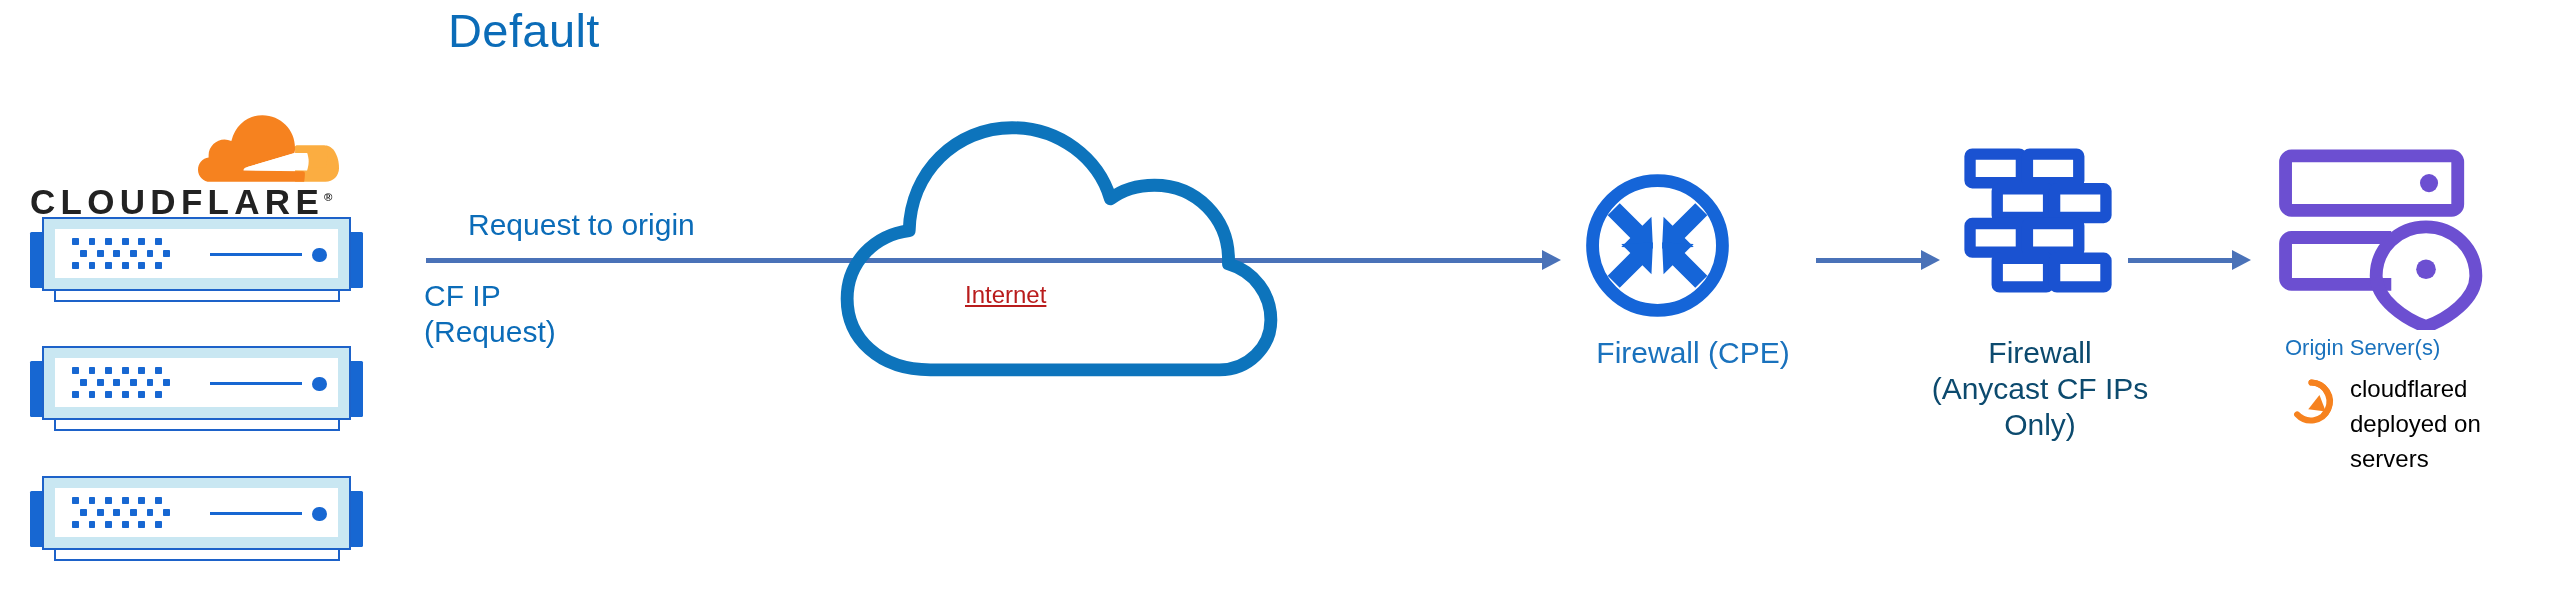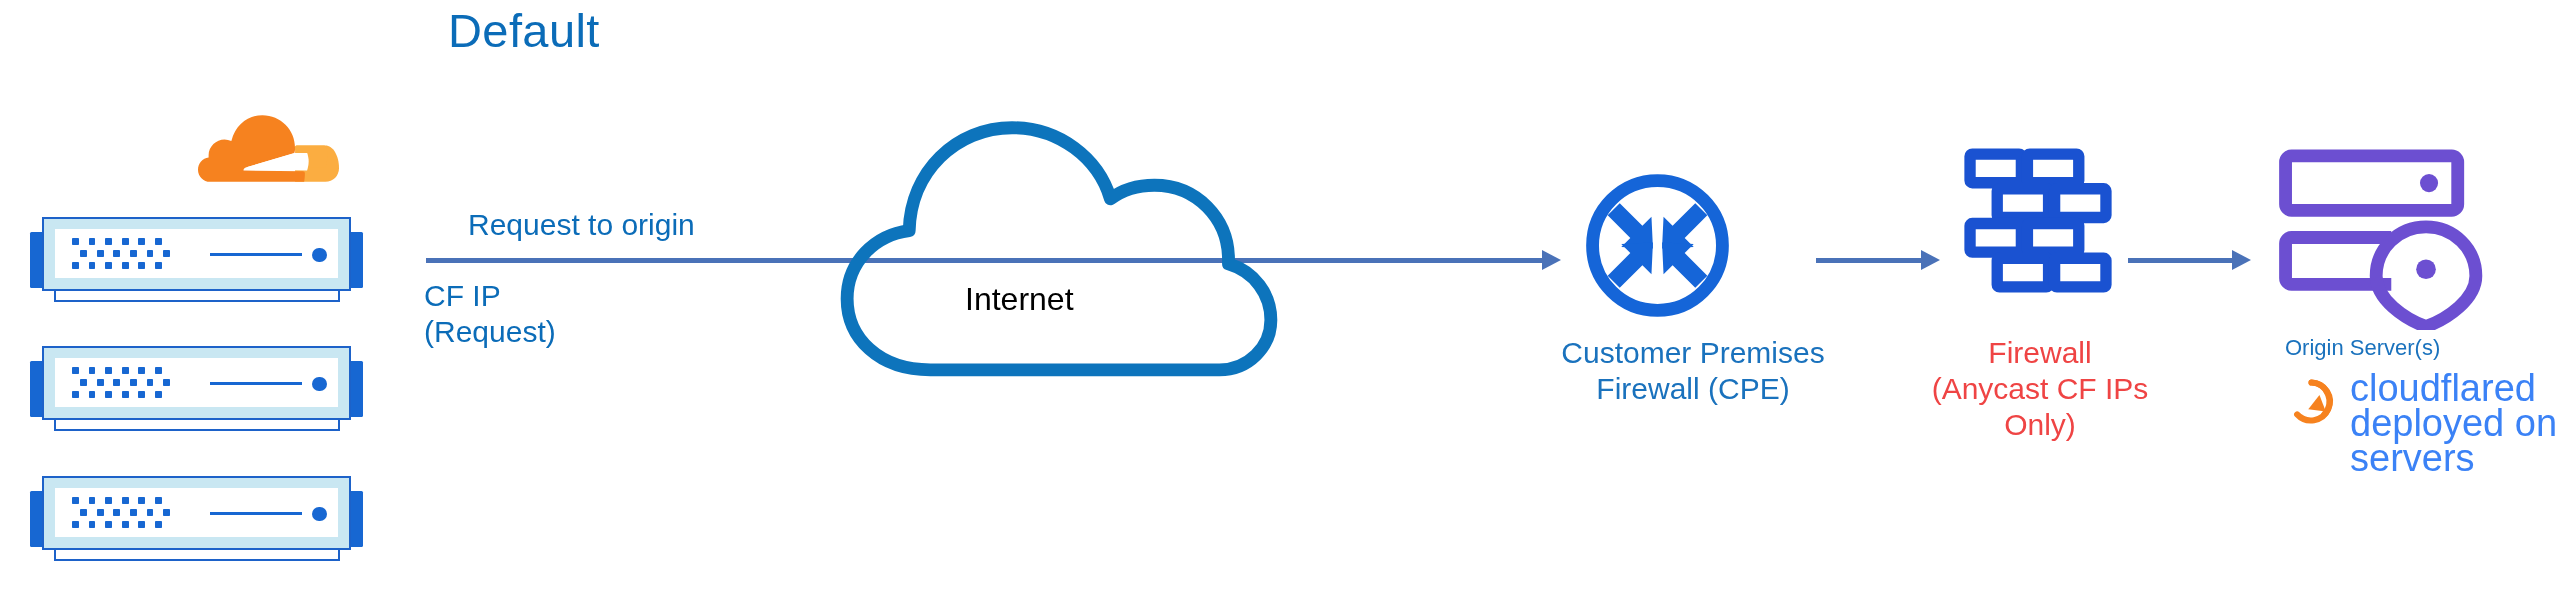--- a/index.html
+++ b/index.html
@@ -154,82 +154,84 @@
   #flow-line-2     { left: 1816px; top: 258px; width: 106px; }
   #flow-head-2     { left: 1921px; top: 250px; }
   #flow-line-3     { left: 2128px; top: 258px; width: 106px; }
   #flow-head-3     { left: 2232px; top: 250px; }
 
   
   #internet-cloud { left: 832px; top: 114px; width: 454px; height: 265px; }
   #internet-label {
     left: 965px;
     top: 281px;
-    font-size: 32px;
-    color: #000000;
-    white-space: nowrap;
+    font-size: 24px;
+    color: #b91c1c;
+    white-space: nowrap;
+    text-decoration: underline;
   }
 
   
   #cpe-icon { left: 1582px; top: 170px; width: 151px; height: 151px; }
   #cpe-label {
     left: 1549px;
     top: 335px;
     font-size: 30px;
     color: #1a72bd;
     line-height: 36px;
     text-align: center;
     width: 288px;
   }
 
   
   #firewall-icon { left: 1964px; top: 148px; width: 148px; height: 148px; }
   #firewall-label {
     left: 1915px;
     top: 335px;
     font-size: 30px;
-    color: #ef4444;
+    color: #0c4a6e;
     line-height: 36px;
     text-align: center;
     width: 250px;
   }
 
   
   #origin-icon { left: 2278px; top: 148px; width: 219px; height: 182px; }
   #origin-label {
     left: 2285px;
     top: 335px;
     font-size: 22px;
     color: #1a72bd;
     white-space: nowrap;
   }
   #cloudflared-icon { left: 2285px; top: 375px; width: 53px; height: 53px; }
   #cloudflared-label {
     left: 2350px;
     top: 371px;
-    font-size: 38px;
-    color: #3b82f6;
+    font-size: 24px;
+    color: #000000;
     line-height: 35px;
     white-space: nowrap;
   }
 </style>
 </head>
 <body>
 
 <div id="canvas">
 
   <div class="abs" id="diagram-title">Default</div>
 
   <div class="abs" id="cf-logo">
     <svg class="cf-mark" viewBox="0 0 186 92">
       <path d="M186 74c0 10-8 18-18 18h-40V46c0-1 1-2 2-2h38c10 0 18 13 18 30z" fill="#fbad41"></path>
       <path d="M140 92H16c-9 0-16-7-16-16 0-8 6-15 14-16 0-1 0-2 0-3 0-12 10-21 21-21 3 0 6 1 9 2C50 16 66 4 85 4c24 0 43 19 43 43 0 2 0 5-1 7l-64 19c-2 1-3 2-3 4l78 1c2 0 3 1 3 3 0 6-1 11-1 11z" fill="#f6821f"></path>
       <path d="M128 54l-62 18c-2 1-3 2-3 4l81 1c1-4 2-8 2-12 0-4-1-8-2-11h-16z" fill="#ffffff"></path>
       <path d="M167 44h-37c-1 0-2 1-2 2v4h18c1 3 2 7 2 11 0 4-1 8-2 12h22c2-5 3-11 3-17 0-5-1-9-4-12z" fill="#fbad41"></path>
     </svg>
+    <div class="cf-wordmark"><span>CLOUDFLARE</span><span class="cf-reg">®</span></div>
   </div>
 
   <div class="abs server-unit" style="left:30px; top:215px;">
     <div class="ear left"></div>
     <div class="ear right"></div>
     <div class="shadow"></div>
     <div class="body">
       <div class="panel">
         <div class="dots">
           <div class="dot-row"><i class="dot"></i><i class="dot"></i><i class="dot"></i><i class="dot"></i><i class="dot"></i><i class="dot"></i></div>
@@ -301,21 +303,20 @@
       <path d="M50 44 L80 74 L92 62 L94 104 L52 102 L64 90 L34 60 Z"></path>
 
       <path d="M150 44 L120 74 L108 62 L106 104 L148 102 L136 90 L166 60 Z" transform="translate(0,0)"></path>
 
       <path d="M50 156 L80 126 L92 138 L94 96 L52 98 L64 110 L34 140 Z"></path>
 
       <path d="M150 156 L120 126 L108 138 L106 96 L148 98 L136 110 L166 140 Z"></path>
     </g>
   </svg>
   <div class="abs" id="cpe-label">
-    <div>Customer Premises</div>
     <div>Firewall (CPE)</div>
   </div>
 
   <svg class="abs" id="firewall-icon" viewBox="0 0 196 196">
     <g fill="none" stroke="#1a52d1" stroke-width="15" stroke-linejoin="round">
 
       <rect x="8" y="8" width="68" height="38" rx="3"></rect>
       <rect x="84" y="8" width="68" height="38" rx="3"></rect>
 
       <rect x="44" y="54" width="68" height="38" rx="3"></rect>

